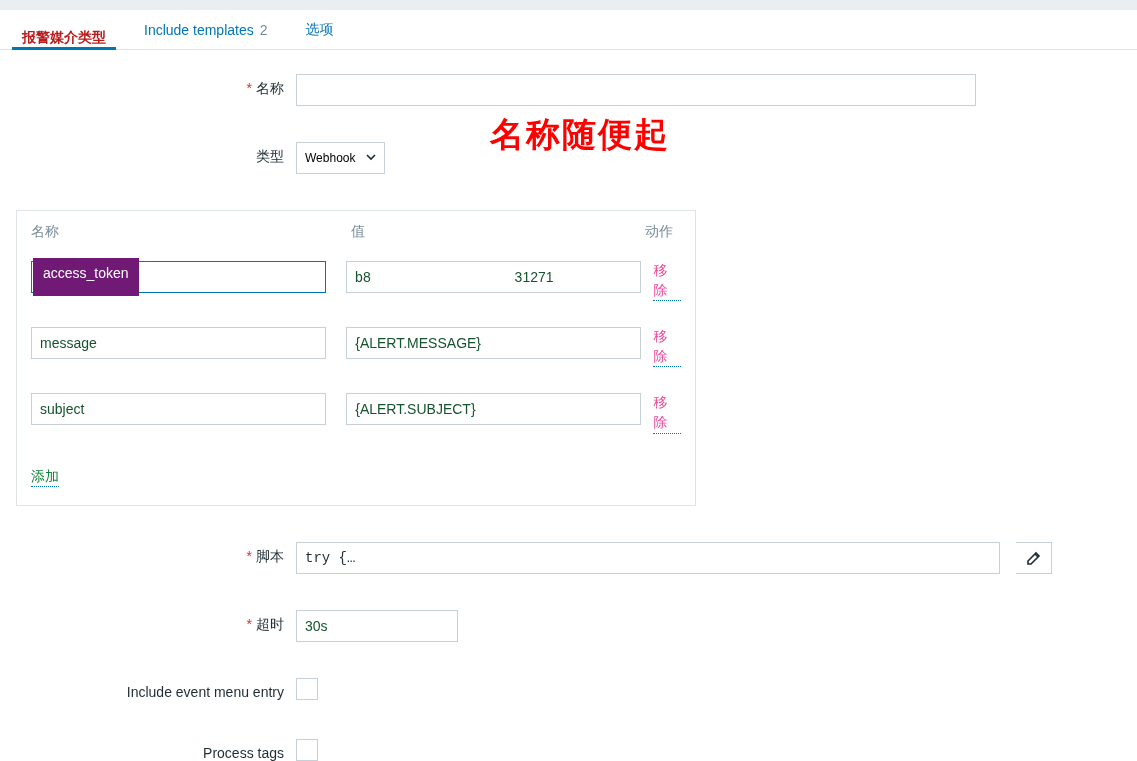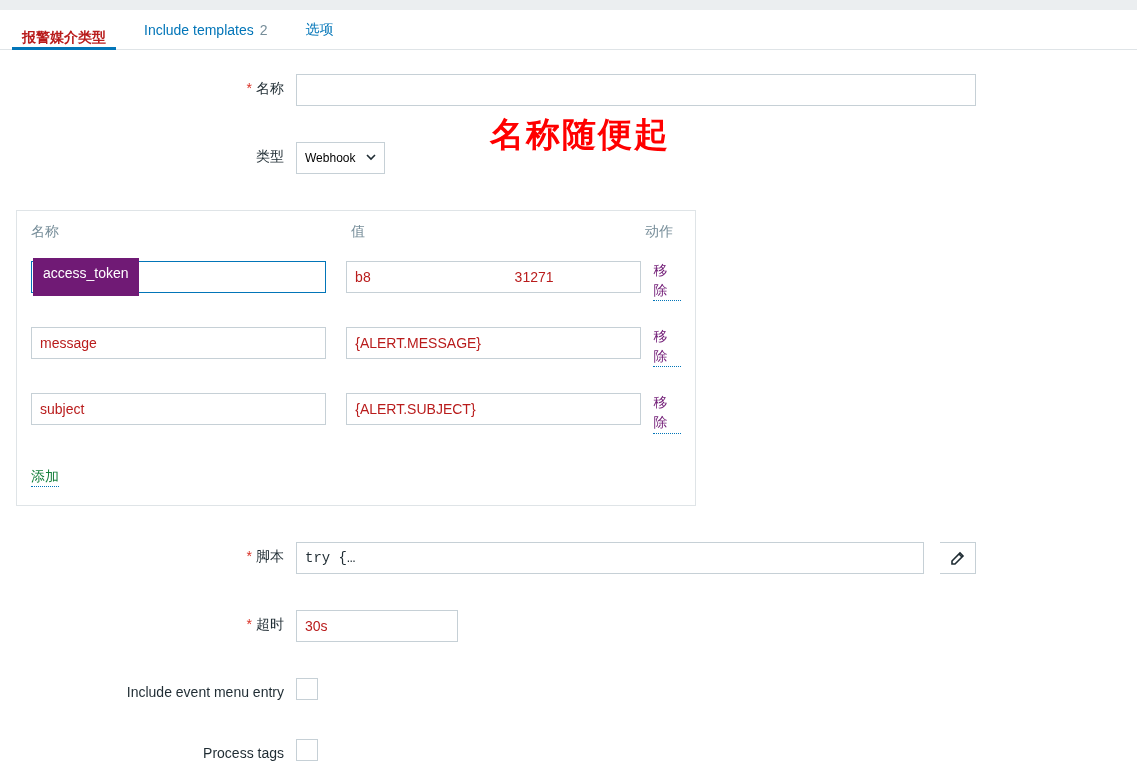--- a/index.html
+++ b/index.html
@@ -7,40 +7,40 @@
   .topbar { height: 10px; background: #ebeef0; }
   .tabs { display: flex; align-items: center; padding: 0 12px; border-bottom: 1px solid #dfe4e7; height: 40px; }
   .tab { padding: 0 10px; height: 40px; display: flex; align-items: center; color: #0275b8; cursor: pointer; margin-right: 18px; }
   .tab.active { color: #b91c1c; border-bottom: 3px solid #0275b8; font-weight: 700; align-items: flex-end; }
   .tab .count { color: #768d99; margin-left: 6px; }
   .form { padding: 24px 16px 40px 16px; position: relative; }
   .row { display: flex; align-items: flex-start; margin-bottom: 36px; }
   .label { width: 280px; text-align: right; padding-right: 12px; padding-top: 6px; color: #1f2c33; }
   .req { color: #d93025; margin-right: 4px; }
   .field { flex: 1; max-width: 690px; }
-  input[type=text], .textlike { height: 32px; border: 1px solid #c6d0d6; padding: 0 8px; font-size: 14px; background: #fff; color: #b91c1c; }
+  input[type=text], .textlike { height: 32px; border: 1px solid #c6d0d6; padding: 0 8px; font-size: 14px; background: #fff; color: #14532d; }
   input[type=text][readonly] { background: #ebeef0; color: #6b7c86; }
   .name-input { width: 680px; }
   select { height: 32px; border: 1px solid #c6d0d6; padding: 0 28px 0 8px; font-size: 12px; background: #fff; appearance: none; -webkit-appearance: none; }
   .select-wrap { position: relative; display: inline-block; }
   .select-wrap .chev { position: absolute; right: 8px; top: 8px; pointer-events: none; color: #1f2c33; }
   .params-box { border: 1px solid #dfe4e7; width: 680px; padding: 12px 14px 18px 14px; }
   .params-head { display: flex; color: #768d99; margin-bottom: 20px; }
   .col-name { width: 310px; }
   .col-value { width: 300px; padding-left: 10px; }
   .col-act { width: 36px; text-align: center; }
   .param-row { display: flex; align-items: flex-start; margin-bottom: 26px; }
   .param-row input.pname { width: 300px; }
   .param-row input.pvalue { width: 300px; margin-left: 20px; }
-  .param-row .act { color: #701a75; margin-left: 12px; line-height: 1.4; width: 28px; }
+  .param-row .act { color: #ec4899; margin-left: 12px; line-height: 1.4; width: 28px; }
   .param-row .act span { display:inline-block; border-bottom:1px dotted #0275b8; cursor:pointer; }
   .selected-text { background: #701a75; color: #fff; padding: 0 10px; display: inline-block; height: 38px; line-height: 30px; }
   .sel-input { height: 32px; border: 1px solid #0275b8; width: 300px; display:flex; align-items:center; padding-left:1px; }
   .add-link { color: #15803d; border-bottom: 1px dotted #0275b8; display: inline-block; margin-top: 8px; cursor:pointer; }
-  .script-box { display:flex; width:680px;gap:16px; }
+  .script-box { display:flex; width:756px;gap:16px; }
   .script-input { flex:1; height:32px; border:1px solid #c6d0d6; padding:0 8px; font-family: "Courier New", monospace; color:#1f2c33; display:flex; align-items:center; }
   .script-btn { width:36px; height:32px; border:1px solid #c6d0d6; border-left:none; display:flex; align-items:center; justify-content:center; background:#fff; cursor:pointer; }
   .timeout-input { width: 162px; }
   .checkbox { width:22px; height:22px; border:1px solid #c6d0d6; background:#fff; display:inline-block; cursor:pointer; }
   .annotation { position:absolute; top:62px; left:490px; font-size:34px; font-weight:600; color:#ff0000; letter-spacing:2px; pointer-events:none; }
   .svg-pencil { width:16px; height:16px; fill:none; stroke:#1f2c33; stroke-width:1.6; }
 </style>
 </head>
 <body>
 

